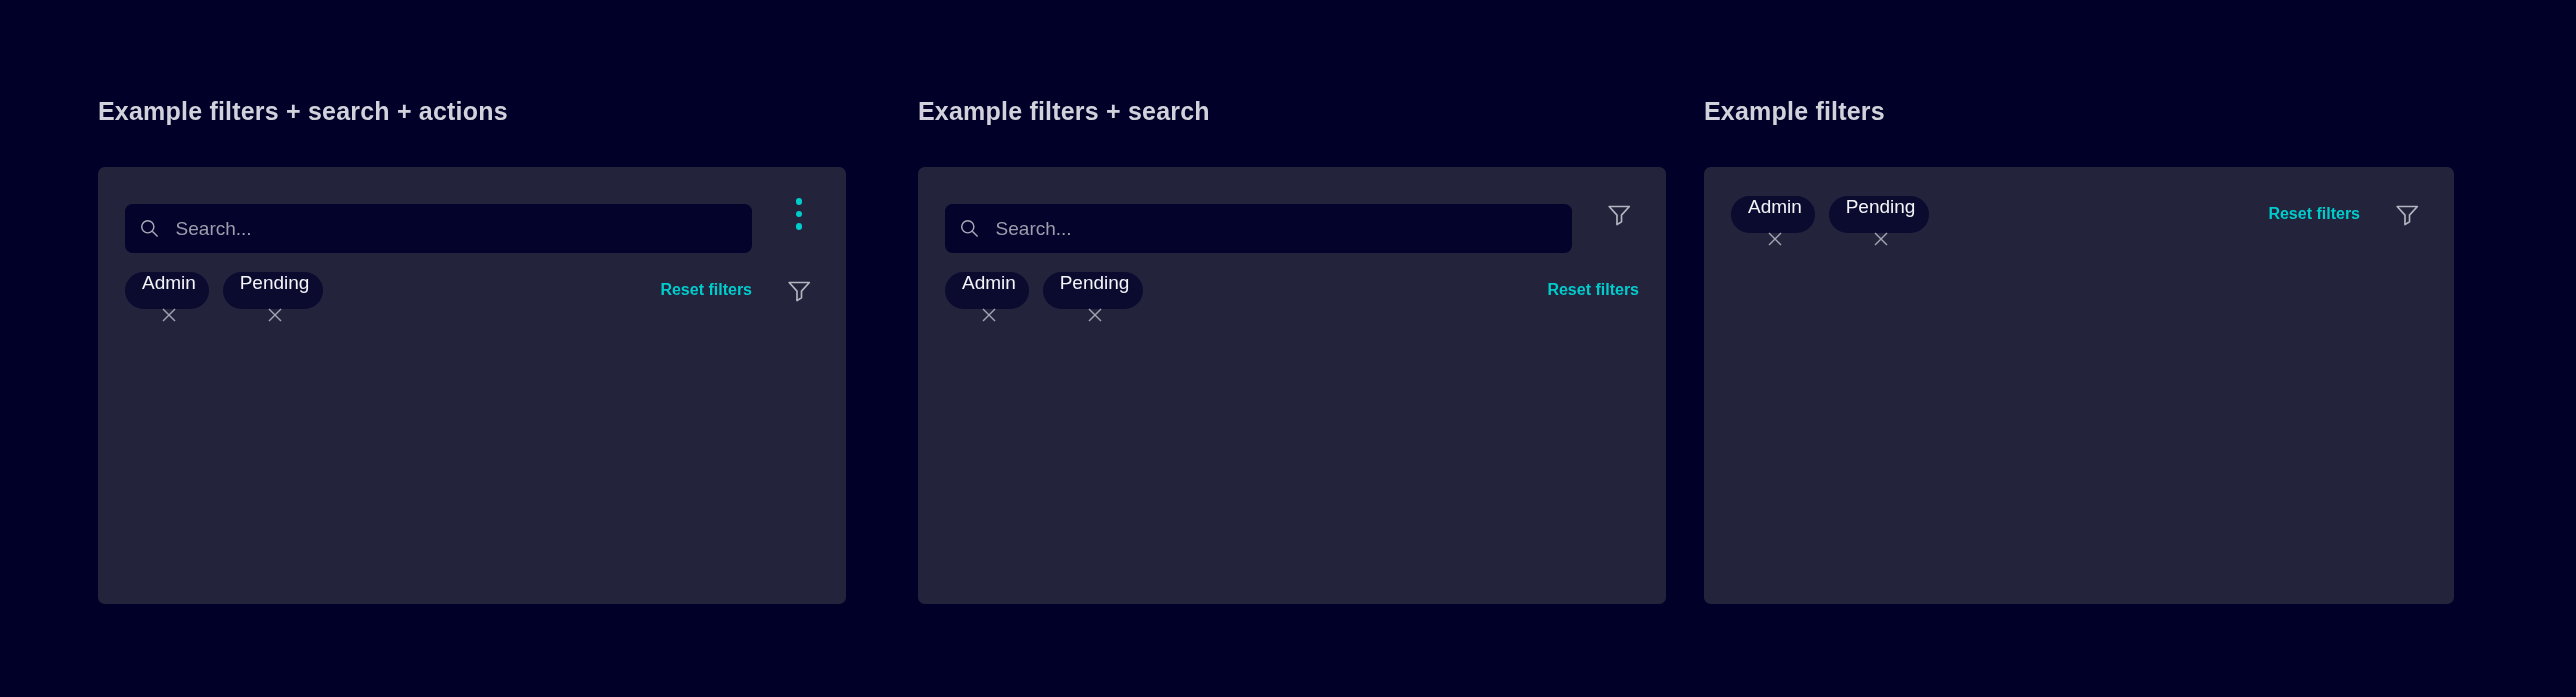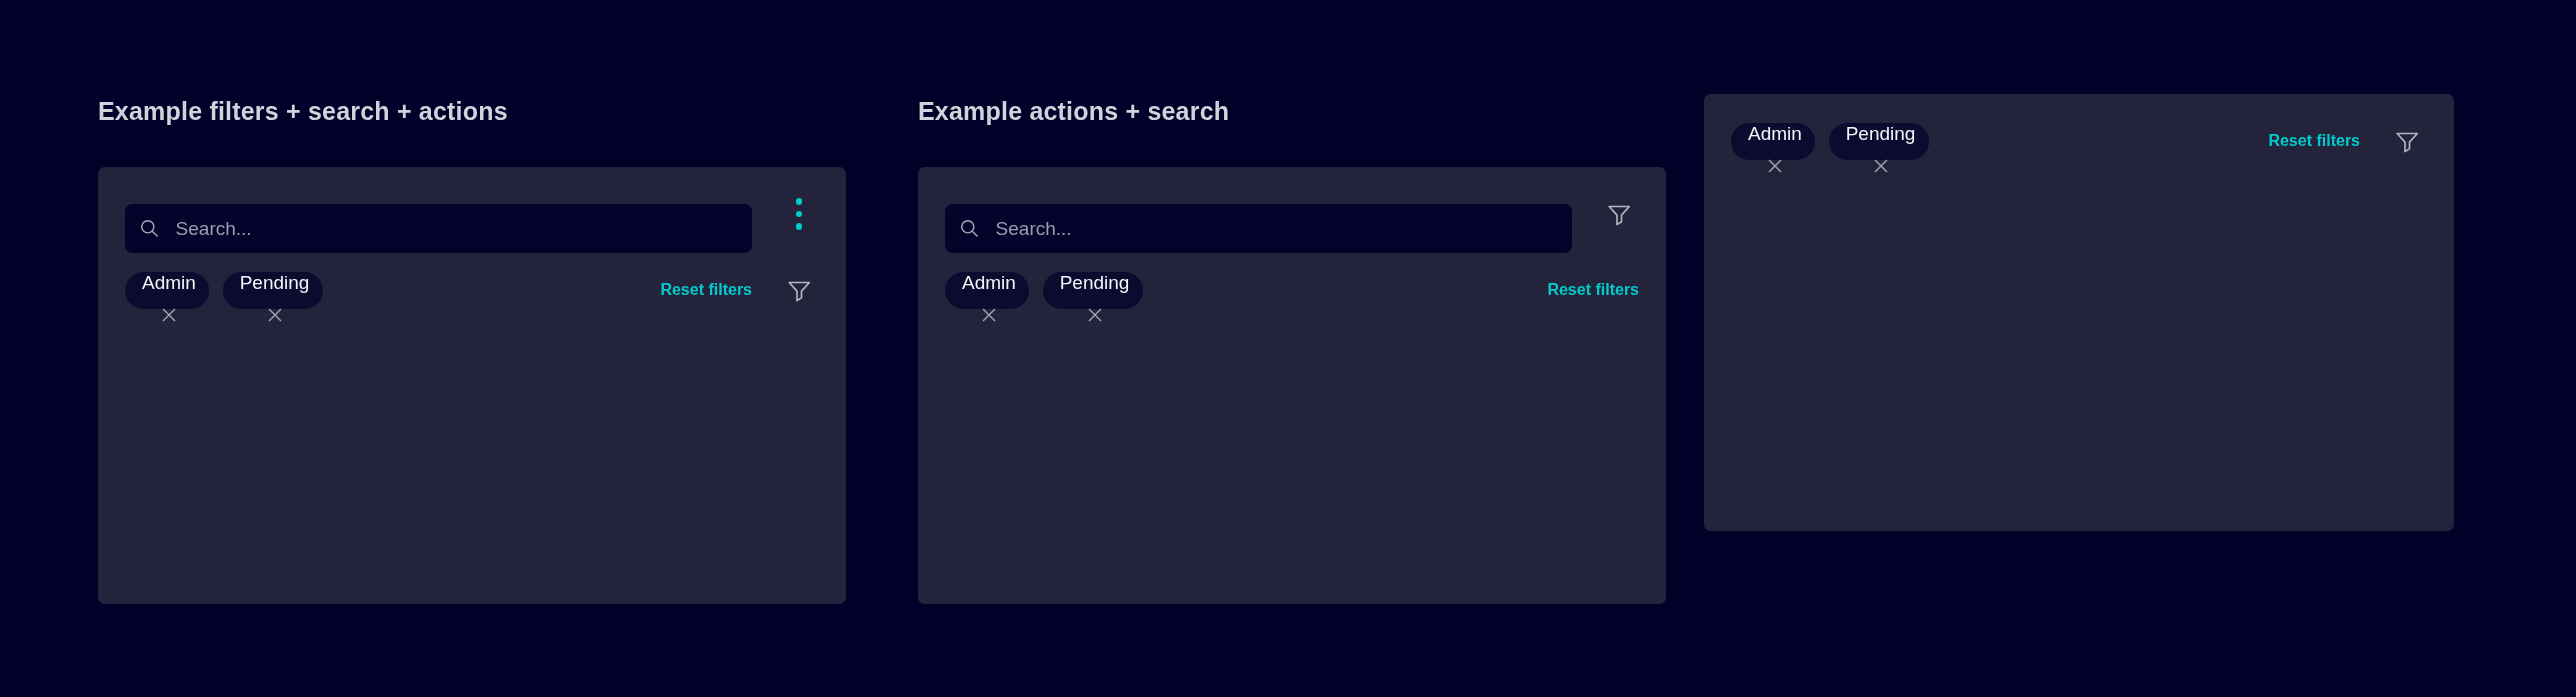--- a/index.html
+++ b/index.html
@@ -130,21 +130,21 @@
             <svg width="28.5" height="28.5" viewBox="0 0 24 24" fill="none" stroke="#b5b5c0" stroke-width="1.4" stroke-linejoin="round">
               <path d="M3.5 5.5h17l-6.6 7.2v5.6l-3.8 2.4v-8z"></path>
             </svg>
           </span>
         </button>
       </div>
     </div>
   </div>
 
   <div class="section s2">
-    <h2 class="section-title">Example actions + search</h2>
+    <h2 class="section-title">Example filters + search</h2>
     <div class="panel">
       <div class="row search-row">
         <div class="search-box">
           <span>
             <svg width="23.5" height="23.5" viewBox="0 0 24 24" fill="none" stroke="#a8a8b8" stroke-width="1.5">
               <circle cx="10" cy="10" r="6.2"></circle>
               <line x1="14.6" y1="14.6" x2="20" y2="20"></line>
             </svg>
           </span>
           <input type="text" placeholder="Search..." style="">
@@ -180,20 +180,21 @@
             </span>
           </button>
         </span>
         <span class="spacer"></span>
         <button class="reset-link">Reset filters</button>
       </div>
     </div>
   </div>
 
   <div class="section s3">
+    <h2 class="section-title">Example filters</h2>
     <div class="panel no-search">
       <div class="row chips-row">
         <span class="chip">
           <span>Admin</span>
           <button class="chip-x">
             <span>
               <svg width="20" height="20" viewBox="0 0 20 20" fill="none" stroke="#a3a3b2" stroke-width="1.4">
                 <line x1="4" y1="4" x2="16" y2="16"></line>
                   <line x1="16" y1="4" x2="4" y2="16"></line>
               </svg>

